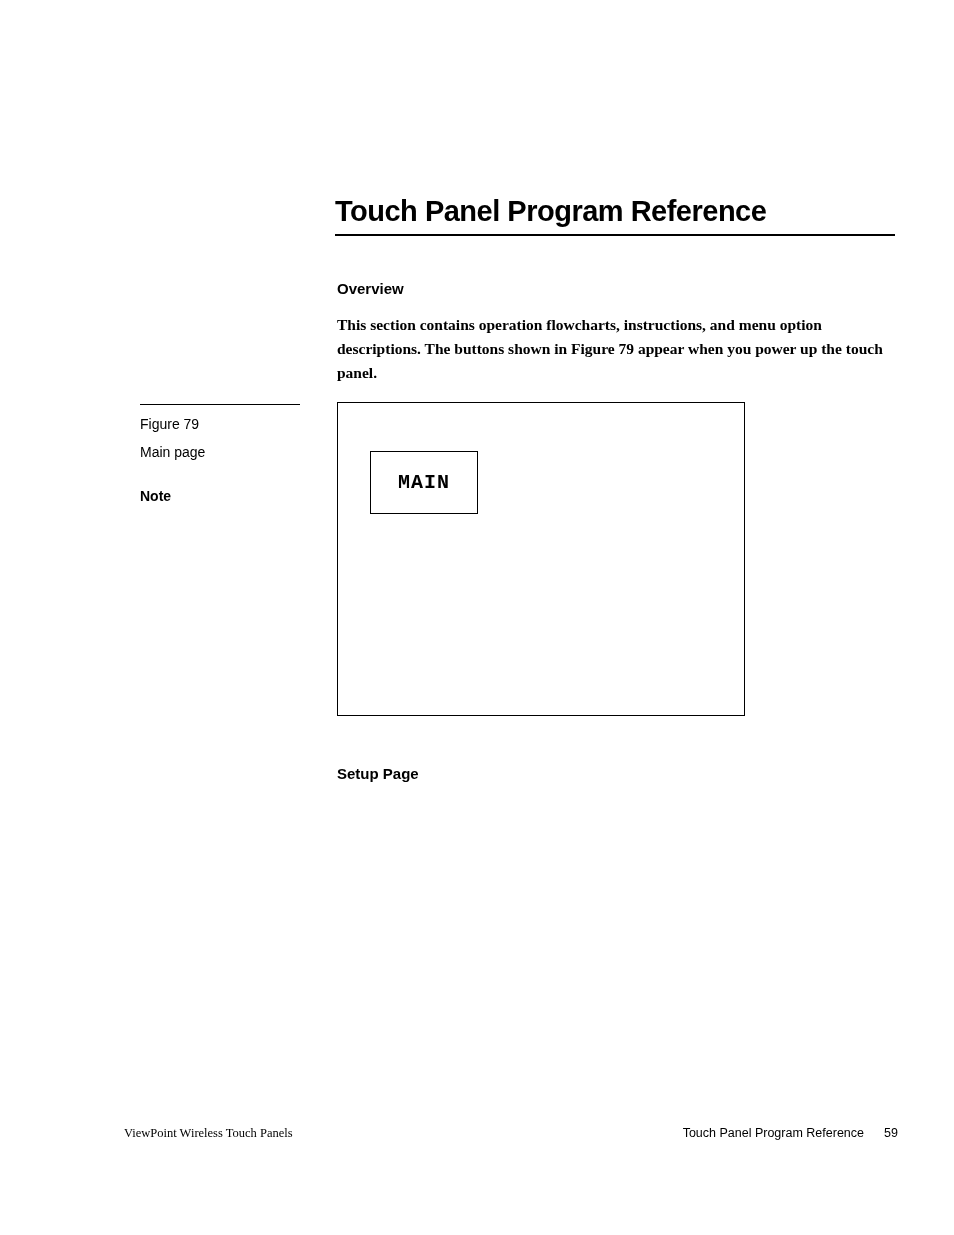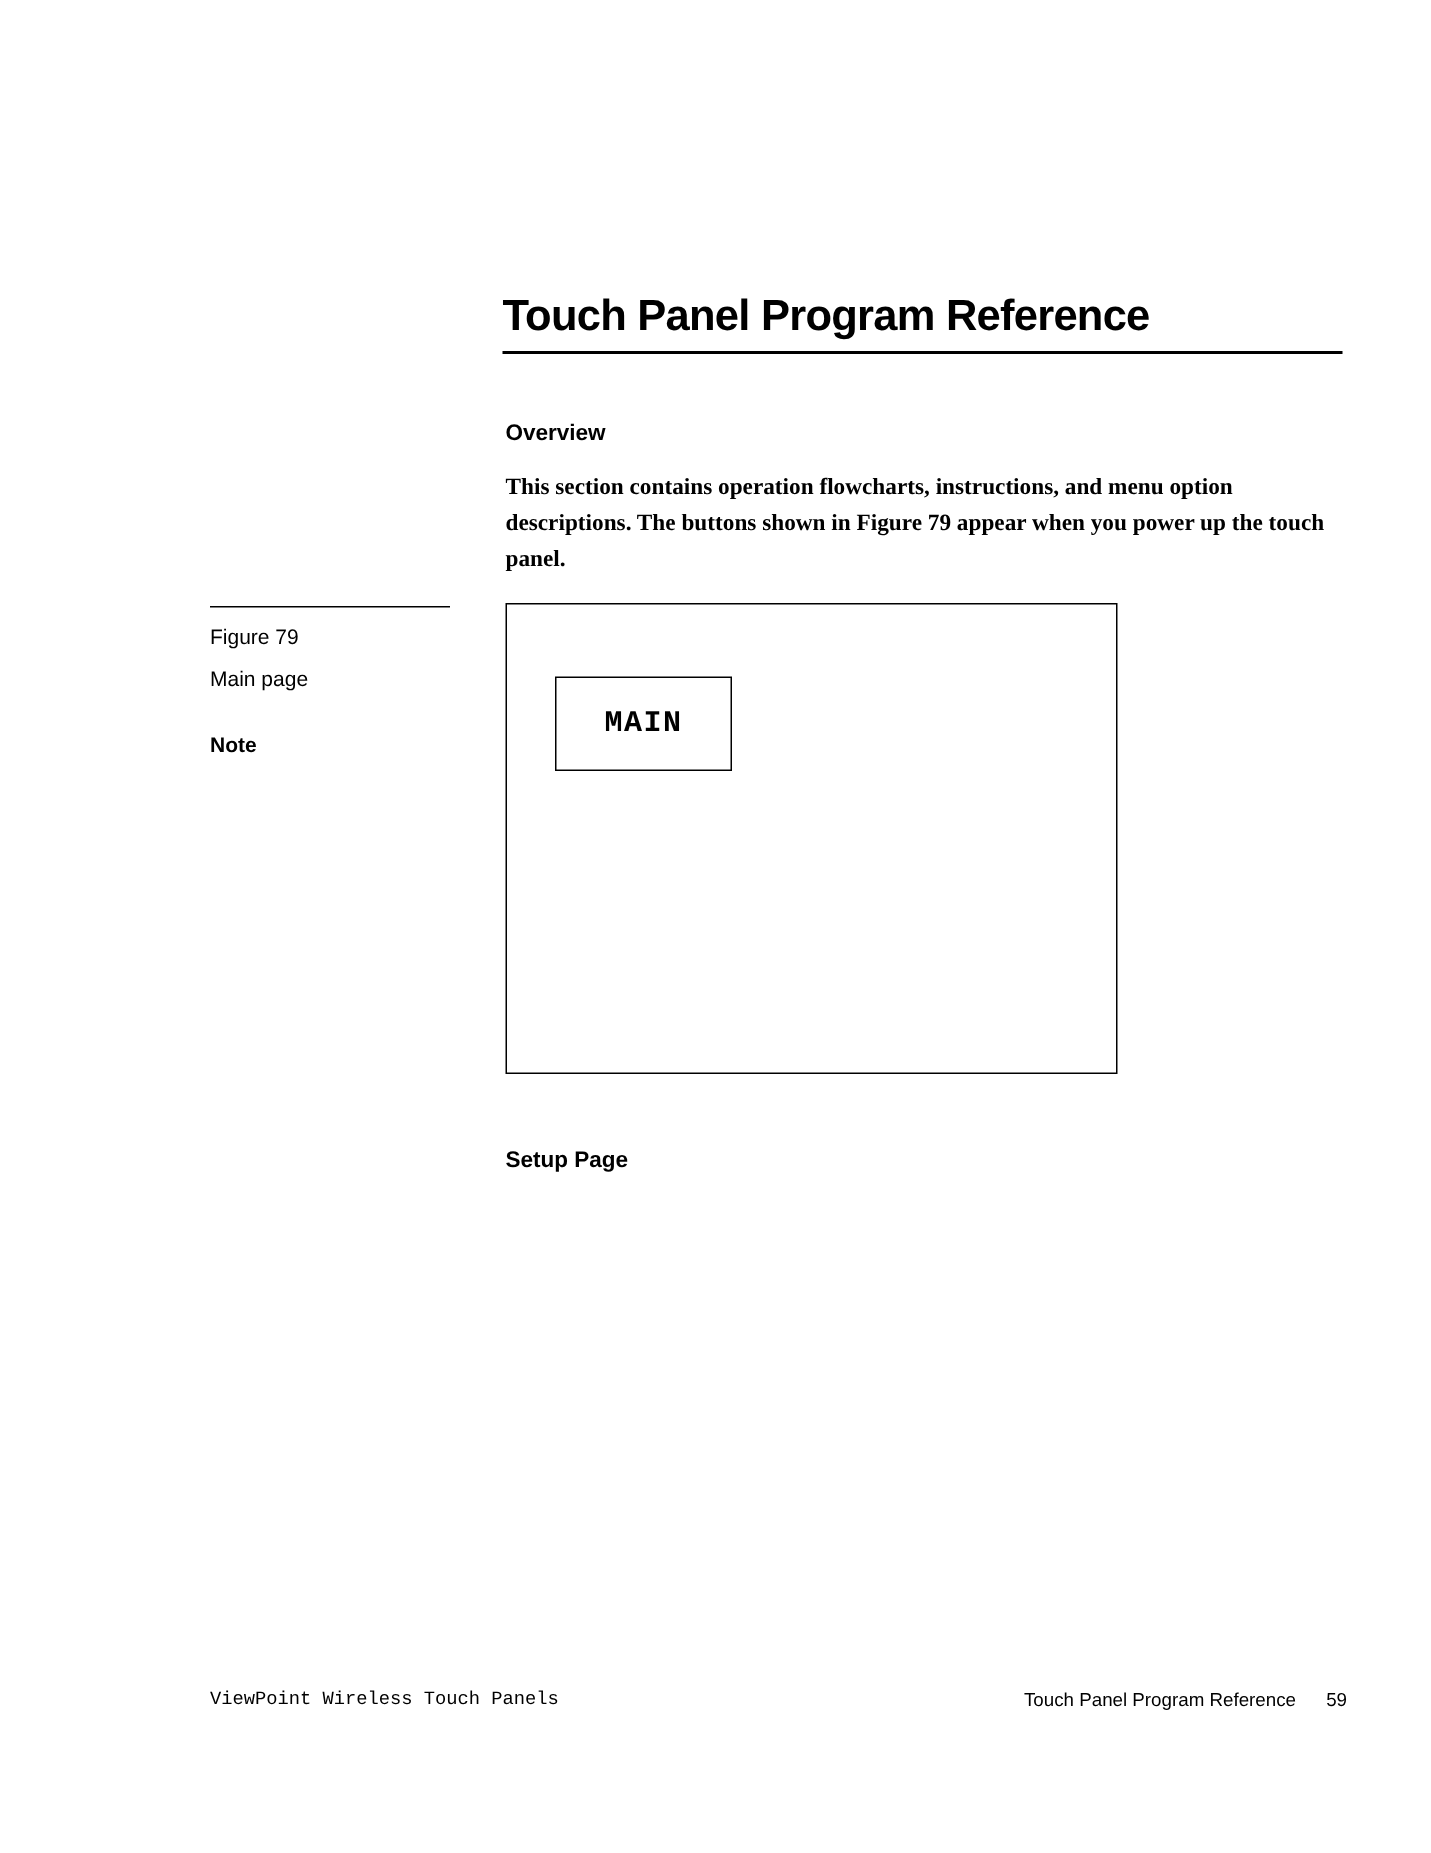--- a/index.html
+++ b/index.html
@@ -95,21 +95,21 @@
     position: absolute;
     left: 337px;
     top: 402px;
     width: 408px;
     height: 314px;
     border: 1.5px solid #000;
     box-sizing: border-box;
   }
   .panel-btn {
     position: absolute;
-    width: 118px;
+    width: 108px;
     height: 63px;
     border: 1.5px solid #000;
     box-sizing: border-box;
     display: flex;
     align-items: center;
     justify-content: center;
     font-family: "Courier New", monospace;
     font-weight: 700;
     font-size: 20px;
     letter-spacing: 1px;
@@ -124,23 +124,23 @@
   .setup-p {
     position: absolute;
     left: 337px;
     top: 798px;
     width: 565px;
     font-size: 15.5px;
     line-height: 1.55;
   }
   .footer-left {
     position: absolute;
-    left: 140px;
+    left: 124px;
     top: 1126px;
-    font-family: Liberation Mono, monospace;
+    font-family: Liberation Serif, serif;
     font-size: 12.5px;
   }
   .footer-right {
     position: absolute;
     right: 90px;
     top: 1126px;
     font-family: "Helvetica Neue", Helvetica, Arial, sans-serif;
     font-size: 12.5px;
   }
   .footer-page {

